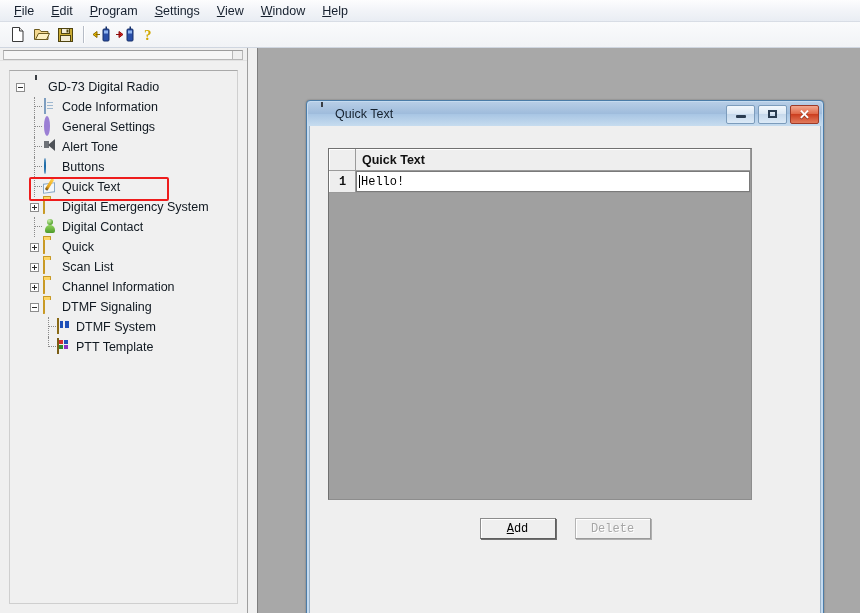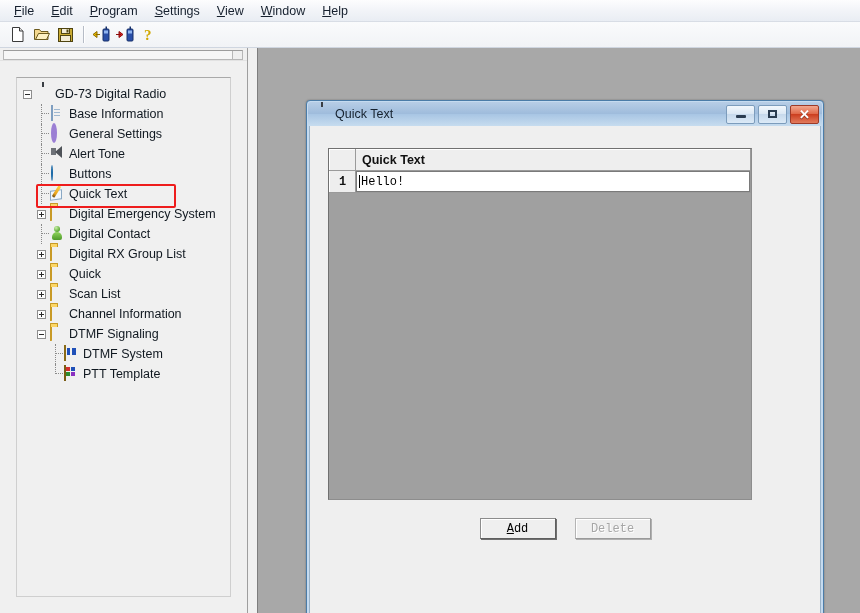--- a/index.html
+++ b/index.html
@@ -93,21 +93,21 @@
     right: 0; top: 0; bottom: 0;
     width: 9px;
     background: #efefef;
     border-left: 1px solid #b7b7b7;
   }
   .treewrap {
     flex: 1;
     background: #f0f0f0;
     border: 1px solid #cfcfcf;
     border-top: 1px solid #a9a9a9;
-    margin: 16px;
+    margin: 9px;
     overflow: hidden;
     position: relative;
     box-sizing: border-box;
   }
   .tree {
     padding: 6px 0 0 6px;
   }
   .trow {
     height: 20px;
     display: flex; align-items: center;
@@ -623,21 +623,21 @@
       <div class="treewrap">
         <div class="tree" id="tree">
             <div class="trow">
               <span class="exp"></span>
               <span class="ico"><span class="ic-radio"></span></span>
               <span class="tlabel">GD-73 Digital Radio</span>
             </div>
             <div class="trow indent1">
               <span class="dots vline"></span>
               <span class="ico"><span class="ic-doc"></span></span>
-              <span class="tlabel">Base Information</span>
+              <span class="tlabel">Code Information</span>
             </div>
             <div class="trow indent1">
               <span class="dots vline"></span>
               <span class="ico"><span class="ic-ring"></span></span>
               <span class="tlabel">General Settings</span>
             </div>
             <div class="trow indent1">
               <span class="dots vline"></span>
               <span class="ico"><span class="ic-speaker"></span></span>
               <span class="tlabel">Alert Tone</span>
@@ -654,25 +654,20 @@
             </div>
             <div class="trow indent1">
               <span class="exp plus"></span>
               <span class="ico"><span class="ic-folder"></span></span>
               <span class="tlabel">Digital Emergency System</span>
             </div>
             <div class="trow indent1">
               <span class="dots vline"></span>
               <span class="ico"><span class="ic-contact"></span></span>
               <span class="tlabel">Digital Contact</span>
-            </div>
-            <div class="trow indent1">
-              <span class="exp plus"></span>
-              <span class="ico"><span class="ic-folder"></span></span>
-              <span class="tlabel">Digital RX Group List</span>
             </div>
             <div class="trow indent1">
               <span class="exp plus"></span>
               <span class="ico"><span class="ic-folder"></span></span>
               <span class="tlabel">Quick</span>
             </div>
             <div class="trow indent1">
               <span class="exp plus"></span>
               <span class="ico"><span class="ic-folder"></span></span>
               <span class="tlabel">Scan List</span>

